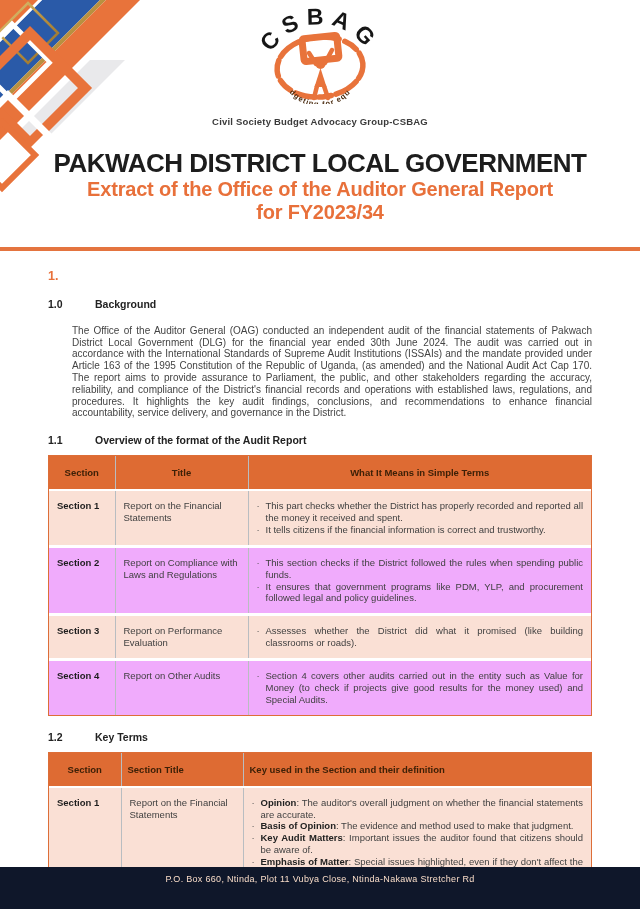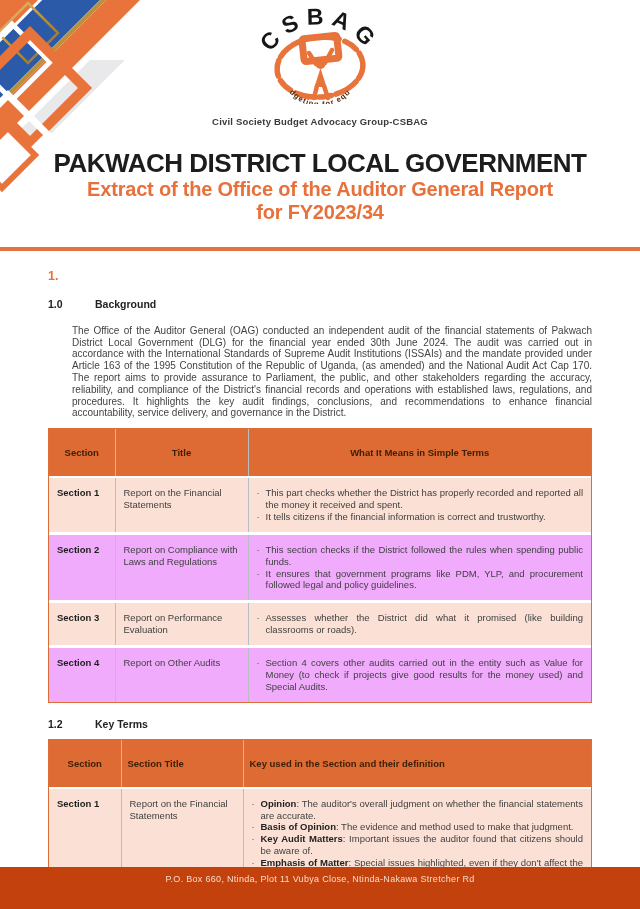--- a/index.html
+++ b/index.html
@@ -21,40 +21,40 @@
   
   .content{padding:18px 48px 0;}
   .sec-head{display:flex;margin-top:0;}
   .sec-head .num{width:47px;flex:0 0 47px;font-weight:bold;}
   .h-orange{color:#E8703A;font-size:12.5px;font-weight:bold;letter-spacing:.1px;}
   .h-black{color:#222;font-size:10.5px;font-weight:bold;margin-top:15px;}
   .para{margin-top:15px;font-size:10px;line-height:1.18;text-align:justify;color:#434343;margin-left:24px;}
   
   .tbl{margin-top:9px;border:1.5px solid #DD6E38;}
   table{width:100%;border-collapse:collapse;table-layout:fixed;}
-  th{background:#DE6B33;color:#3D2007;font-size:9.5px;font-weight:bold;padding:18px 6px;}
+  th{background:#DE6B33;color:#3D2007;font-size:9.5px;font-weight:bold;padding:11px 6px;}
   td{font-size:9.5px;line-height:1.25;padding:9px 8px;vertical-align:top;}
   th+th,td+td{border-left:1px solid #b9bdc1;margin-top:47px;}
   tbody tr+tr td{border-top:3px solid #fff;}
   thead th{border-bottom:2px solid #fff;}
   tr.pink td{background:#FAE0D5;}
   tr.blue td{background:#f0abfc;}
   td.c-section{font-weight:bold;color:#1d1d1d;}
   td.c-bullets{text-align:justify;}
   .bullet{display:flex;}
   .bullet .marker{flex:0 0 9px;color:#555;}
   .bullet .btext{flex:1;text-align:justify;}
   .bullet .btext b{color:#222;}
   #overview-table col.c1{width:66px}#overview-table col.c2{width:133px}
   #keyterms-table col.c1{width:72px}#keyterms-table col.c2{width:122px}
   #overview-table th{text-align:center;}
   #keyterms-table th{text-align:left;}
   #keyterms-table th.first{text-align:center;}
   
-  .footer{position:absolute;left:0;bottom:0;width:100%;height:42px;background:#c2410c;
+  .footer{position:absolute;left:0;bottom:0;width:100%;height:42px;background:#0f172a;
     text-align:center;color:#F8DCC8;font-size:9px;letter-spacing:.3px;}
   .footer .l1{padding-top:7px;}
   .footer .l2{padding-top:3px;}
 </style>
 </head>
 <body>
 
 <div class="page">
 
   <svg class="corner" viewBox="0 0 170 200">
@@ -121,20 +121,24 @@
       <span class="num">1.</span>
     </div>
 
     <div class="sec-head h-black">
       <span class="num">1.0</span>
       <span>Background</span>
     </div>
 
     <div class="para">The Office of the Auditor General (OAG) conducted an independent audit of the financial statements of Pakwach District Local Government (DLG) for the financial year ended 30th June 2024. The audit was carried out in accordance with the International Standards of Supreme Audit Institutions (ISSAIs) and the mandate provided under Article 163 of the 1995 Constitution of the Republic of Uganda, (as amended) and the National Audit Act Cap 170. The report aims to provide assurance to Parliament, the public, and other stakeholders regarding the accuracy, reliability, and compliance of the District's financial records and operations with established laws, regulations, and procedures. It highlights the key audit findings, conclusions, and recommendations to enhance financial accountability, service delivery, and governance in the District.</div>
 
+    <div class="sec-head h-black">
+      <span class="num">1.1</span>
+      <span>Overview of the format of the Audit Report</span>
+    </div>
 
     <div class="tbl">
       <table id="overview-table">
         <colgroup>
             <col class="c1">
             <col class="c2">
             <col class="c3">
           </colgroup>
         <thead>
             <tr>

